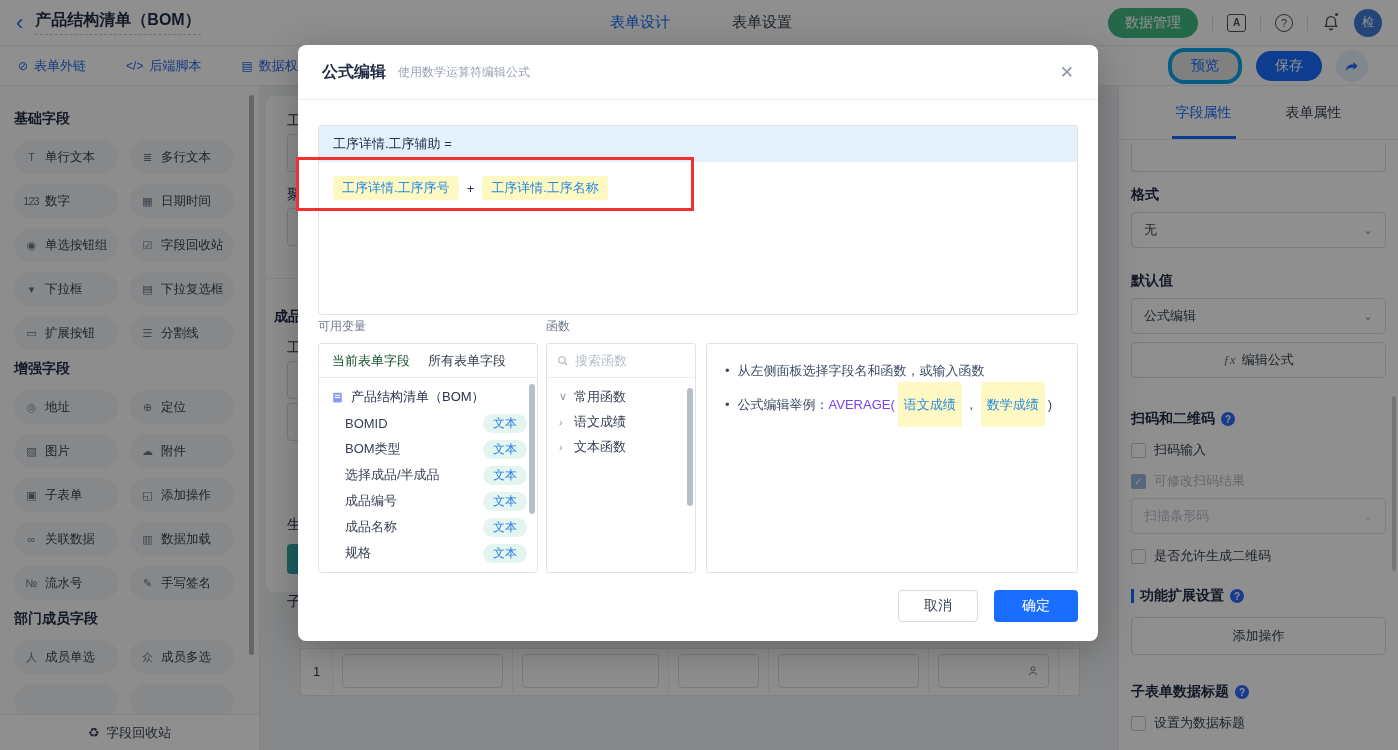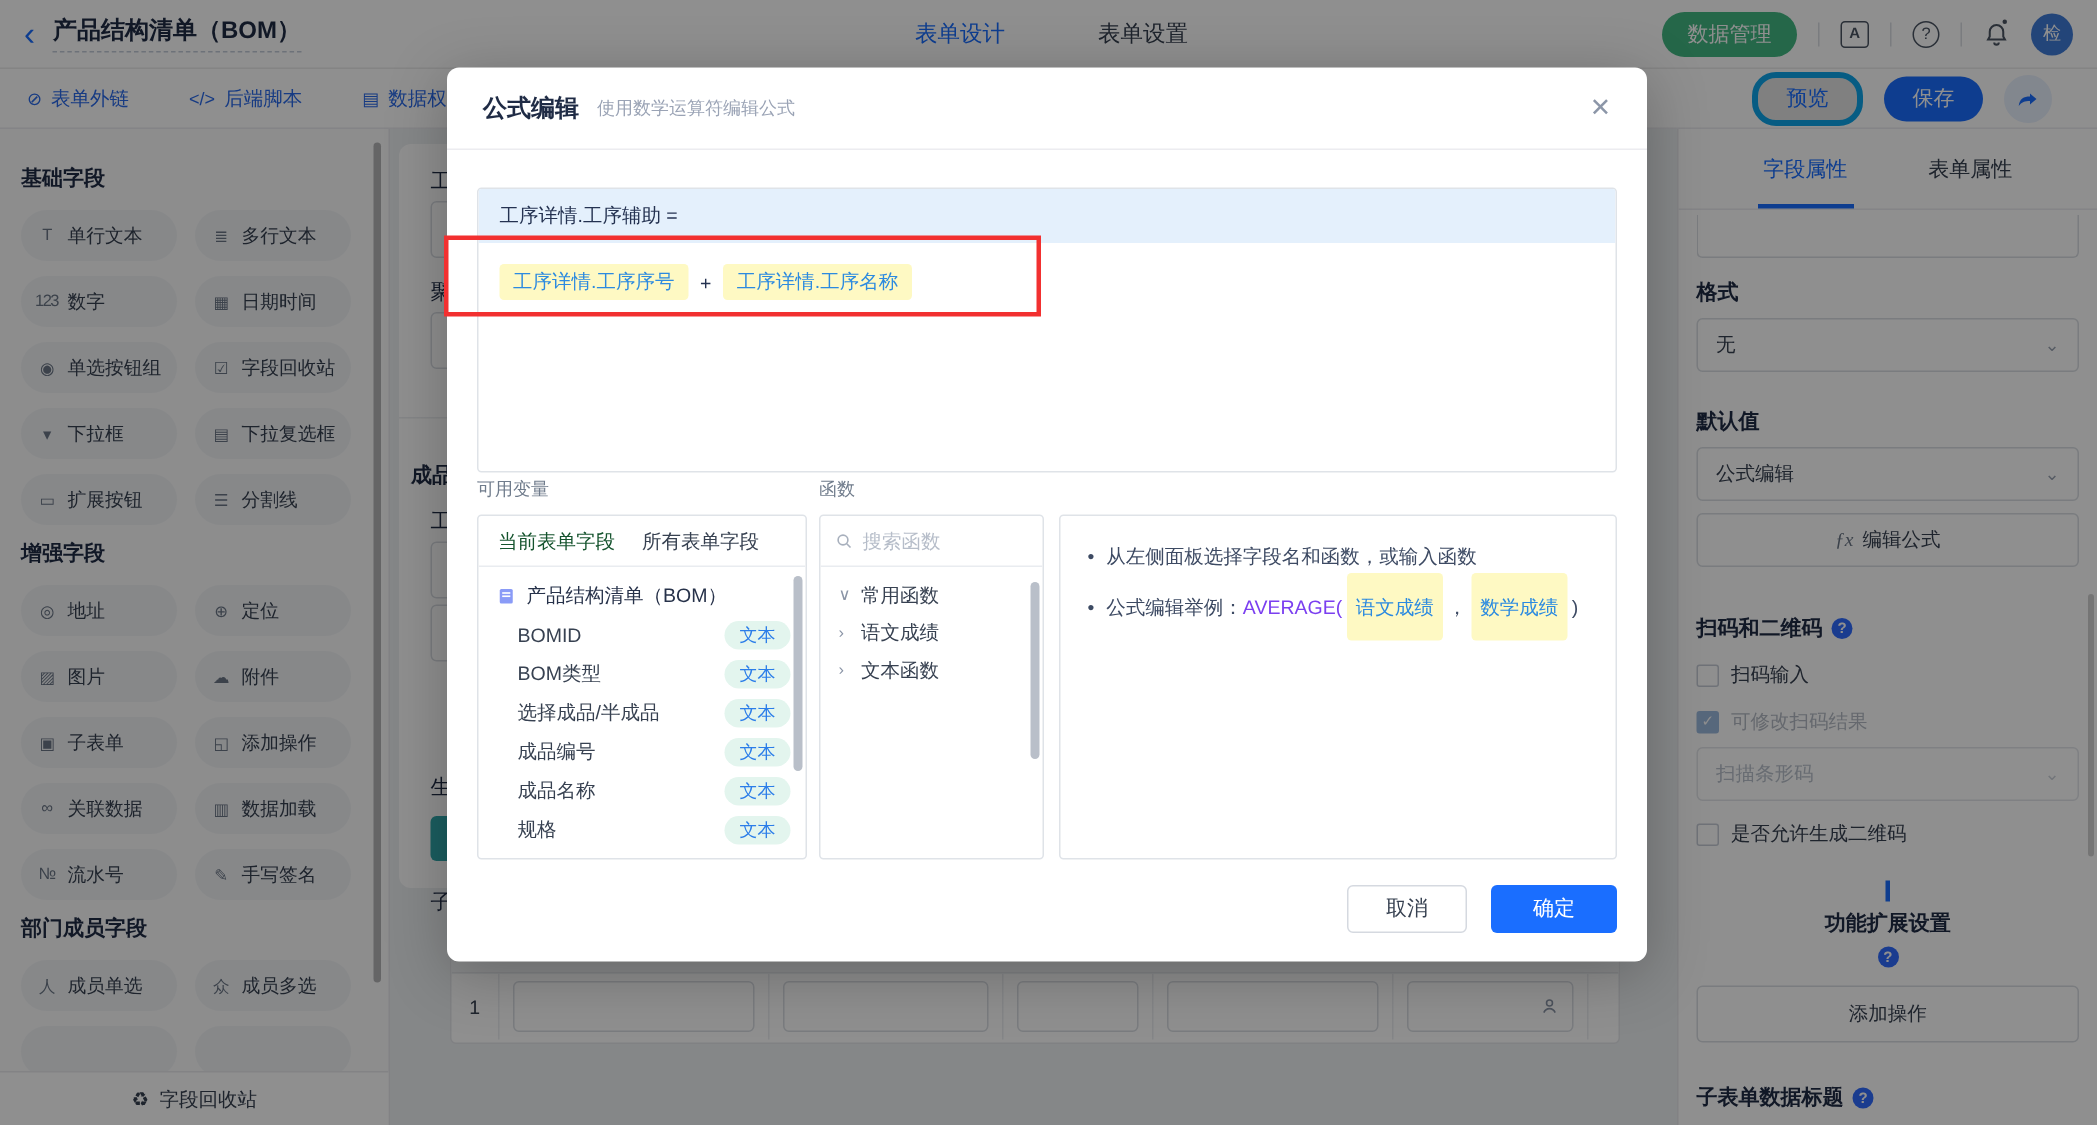--- a/index.html
+++ b/index.html
@@ -72,21 +72,21 @@
   .sel.disabled .chev{color:#ccd1d9;}
   .btn-wide{height:36px;border:1px solid #d9dde3;border-radius:4px;background:#fff;display:flex;align-items:center;justify-content:center;gap:6px;color:#374151;margin-top:8px;width:100%;font-size:13px;cursor:pointer;}
   .fxg{font-family:"Liberation Serif","DejaVu Serif",serif;font-style:italic;color:#6b7686;}
   .qbadge{width:14px;height:14px;border-radius:50%;background:#2f6bff;color:#fff;font-size:10px;display:inline-flex;align-items:center;justify-content:center;flex:none;}
   .cb-row{display:flex;align-items:center;gap:8px;margin-top:13px;}
   .cb{width:15px;height:15px;border:1px solid #c6ccd6;border-radius:2px;background:#fff;flex:none;cursor:pointer;position:relative;}
   .cb.checked{background:#9cb9dd;border-color:#9cb9dd;}
   .cb.checked::after{content:"✓";position:absolute;inset:0;color:#fff;font-size:10px;display:flex;align-items:center;justify-content:center;}
   .cb-lb{font-size:13px;color:#374151;}
   .cb-row.disabled .cb-lb{color:#b4bac4;}
-  .hd-bar{display:flex;align-items:center;gap:6px;margin-top:22px;font-size:14px;font-weight:700;color:#1f2b45;flex-direction:column;}
+  .hd-bar{display:flex;align-items:center;gap:6px;margin-top:22px;font-size:14px;font-weight:700;color:#1f2b45;}
   .hd-bar .bluebar{width:3px;height:14px;background:#1a6eff;flex:none;}
   .rsb-scroll{position:absolute;right:2px;top:310px;width:4px;height:175px;border-radius:2px;background:rgba(0,0,0,.18);}
 
   
   .overlay{position:absolute;inset:0;background:rgba(0,0,0,.44);z-index:10;}
   .modal{position:absolute;left:298px;top:45px;width:800px;height:596px;background:#fff;border-radius:8px;z-index:20;box-shadow:0 8px 40px rgba(0,0,0,.25);}
   .m-head{height:55px;display:flex;align-items:center;padding:0 24px;border-bottom:1px solid #ececf0;}
   .m-title{font-size:16px;font-weight:700;color:#1f2b45;}
   .m-sub{font-size:12px;color:#9aa3b5;margin-left:12px;}
   .m-close{margin-left:auto;color:#8c96a8;font-size:17px;cursor:pointer;}

